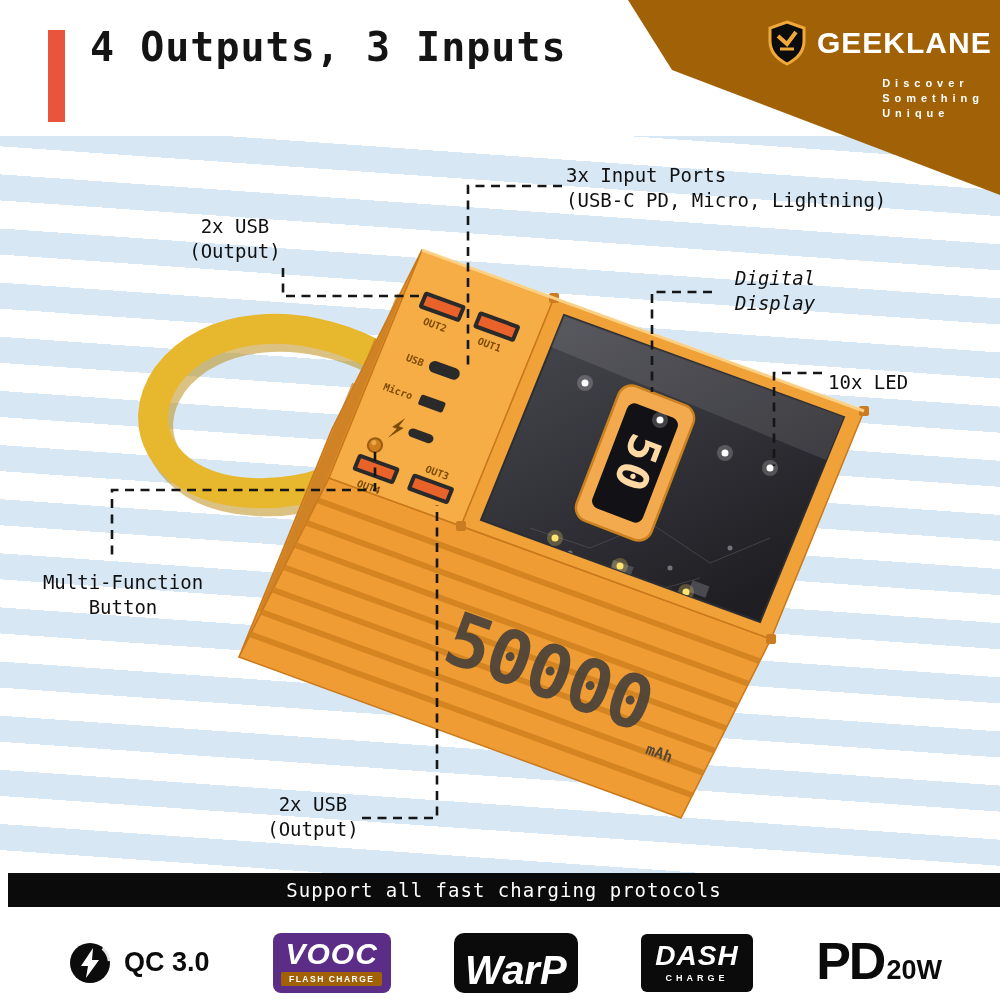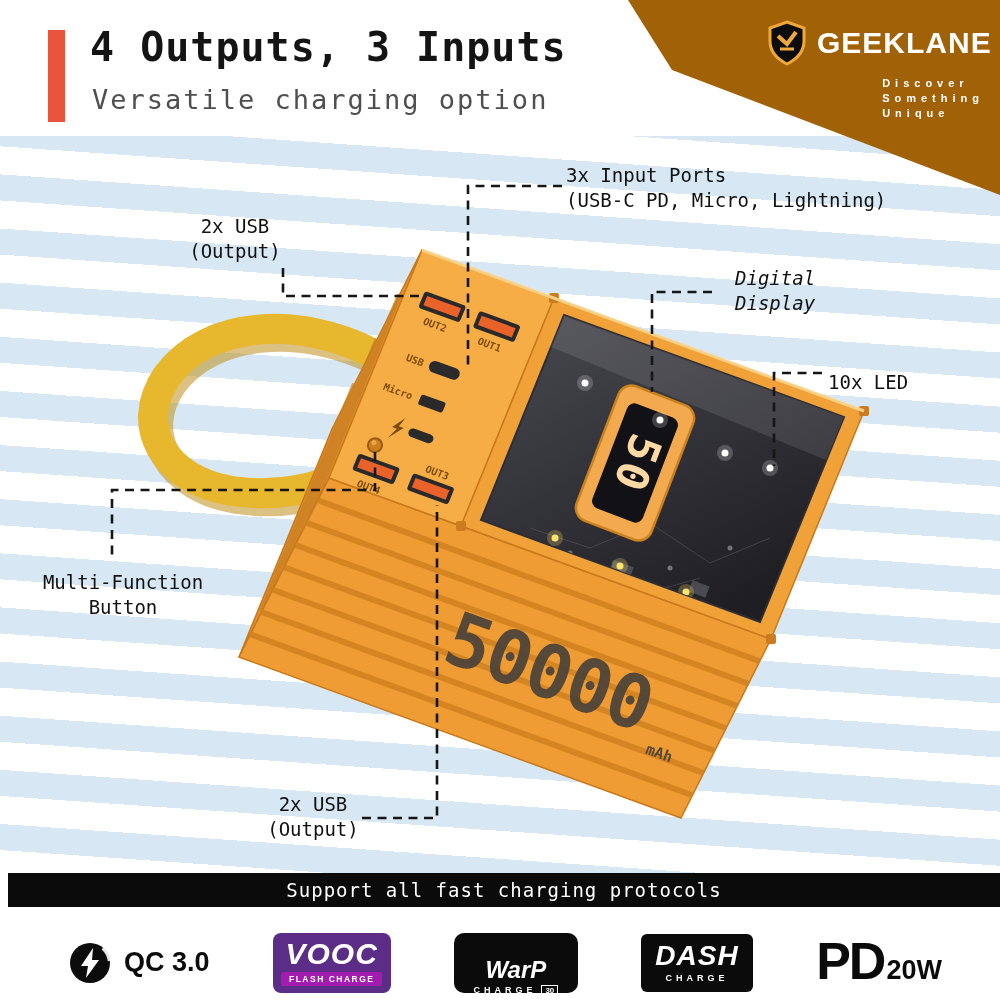--- a/index.html
+++ b/index.html
@@ -32,43 +32,42 @@
   
   .footer{position:absolute;left:8px;right:0;bottom:0;height:127px;}
   .footer-strip{height:34px;background:#0b0b0b;color:#fff;display:flex;align-items:center;justify-content:center;
                 font-size:19px;letter-spacing:1px;}
   .protocols{height:93px;background:#ffffff;display:flex;align-items:center;justify-content:space-between;padding:9px 58px;
              font-family:"Liberation Sans",sans-serif;}
   .qc{display:flex;align-items:center;gap:10px;font-weight:800;font-size:27px;color:#0c0c0c;}
   .badge{display:flex;flex-direction:column;align-items:center;justify-content:center;border-radius:8px;color:#fff;}
   .vooc{width:118px;height:60px;background:#5b2d87;gap:3px;}
   .vooc-name{font-style:italic;font-weight:900;font-size:30px;line-height:1;letter-spacing:1px;}
-  .vooc-sub{background:#a21caf;color:#fff;font-size:8.5px;font-weight:700;letter-spacing:1.5px;padding:2px 8px;border-radius:2px;}
+  .vooc-sub{background:#a16207;color:#fff;font-size:8.5px;font-weight:700;letter-spacing:1.5px;padding:2px 8px;border-radius:2px;}
   .warp{width:124px;height:60px;background:#0b0b0b;gap:3px;border-radius:10px;}
-  .warp-name{font-weight:900;font-style:italic;font-size:24px;line-height:1;margin-top:28px;}
+  .warp-name{font-weight:900;font-style:italic;font-size:40px;line-height:1;margin-top:28px;}
   .warp-sub-row{display:flex;align-items:center;gap:5px;}
   .warp-sub{font-size:9px;letter-spacing:4px;font-weight:600;}
   .warp-30{border:1px solid #fff;font-size:8px;padding:0 3px;font-weight:700;}
   .dash{width:112px;height:58px;background:#0b0b0b;gap:3px;border-radius:6px;}
   .dash-name{font-weight:900;font-style:italic;font-size:28px;line-height:1;letter-spacing:1px;}
   .dash-sub{font-size:9px;letter-spacing:4px;font-weight:600;}
   .pd{display:flex;align-items:baseline;color:#0b0b0b;}
   .pd-name{font-size:52px;font-weight:900;line-height:.85;letter-spacing:-2px;}
   .pd-watt{font-size:27px;font-weight:800;margin-left:2px;}
 </style>
 </head>
 <body>
 
 <div class="canvas">
 
   <div class="stripes"></div>
 
   <div class="accent-bar"></div>
   <div class="title">4 Outputs, 3 Inputs</div>
-  <div class="subtitle">Versatile charging option</div>
 
   <div class="brand-banner">
     <div class="brand-row">
       <svg width="42" height="46" viewBox="0 0 42 46">
         <path d="M21 2 L38 8 V21 C38 32 31 39 21 44 C11 39 4 32 4 21 V8 Z" fill="#0c0c0c" stroke="#f0a83a" stroke-width="3"></path>
         <path d="M12 16 L21 24 L30 12" stroke="#f0a83a" stroke-width="4" fill="none"></path>
         <path d="M14 29 H28" stroke="#f0a83a" stroke-width="3"></path>
       </svg>
       <span class="brand-name">GEEKLANE</span>
     </div>

